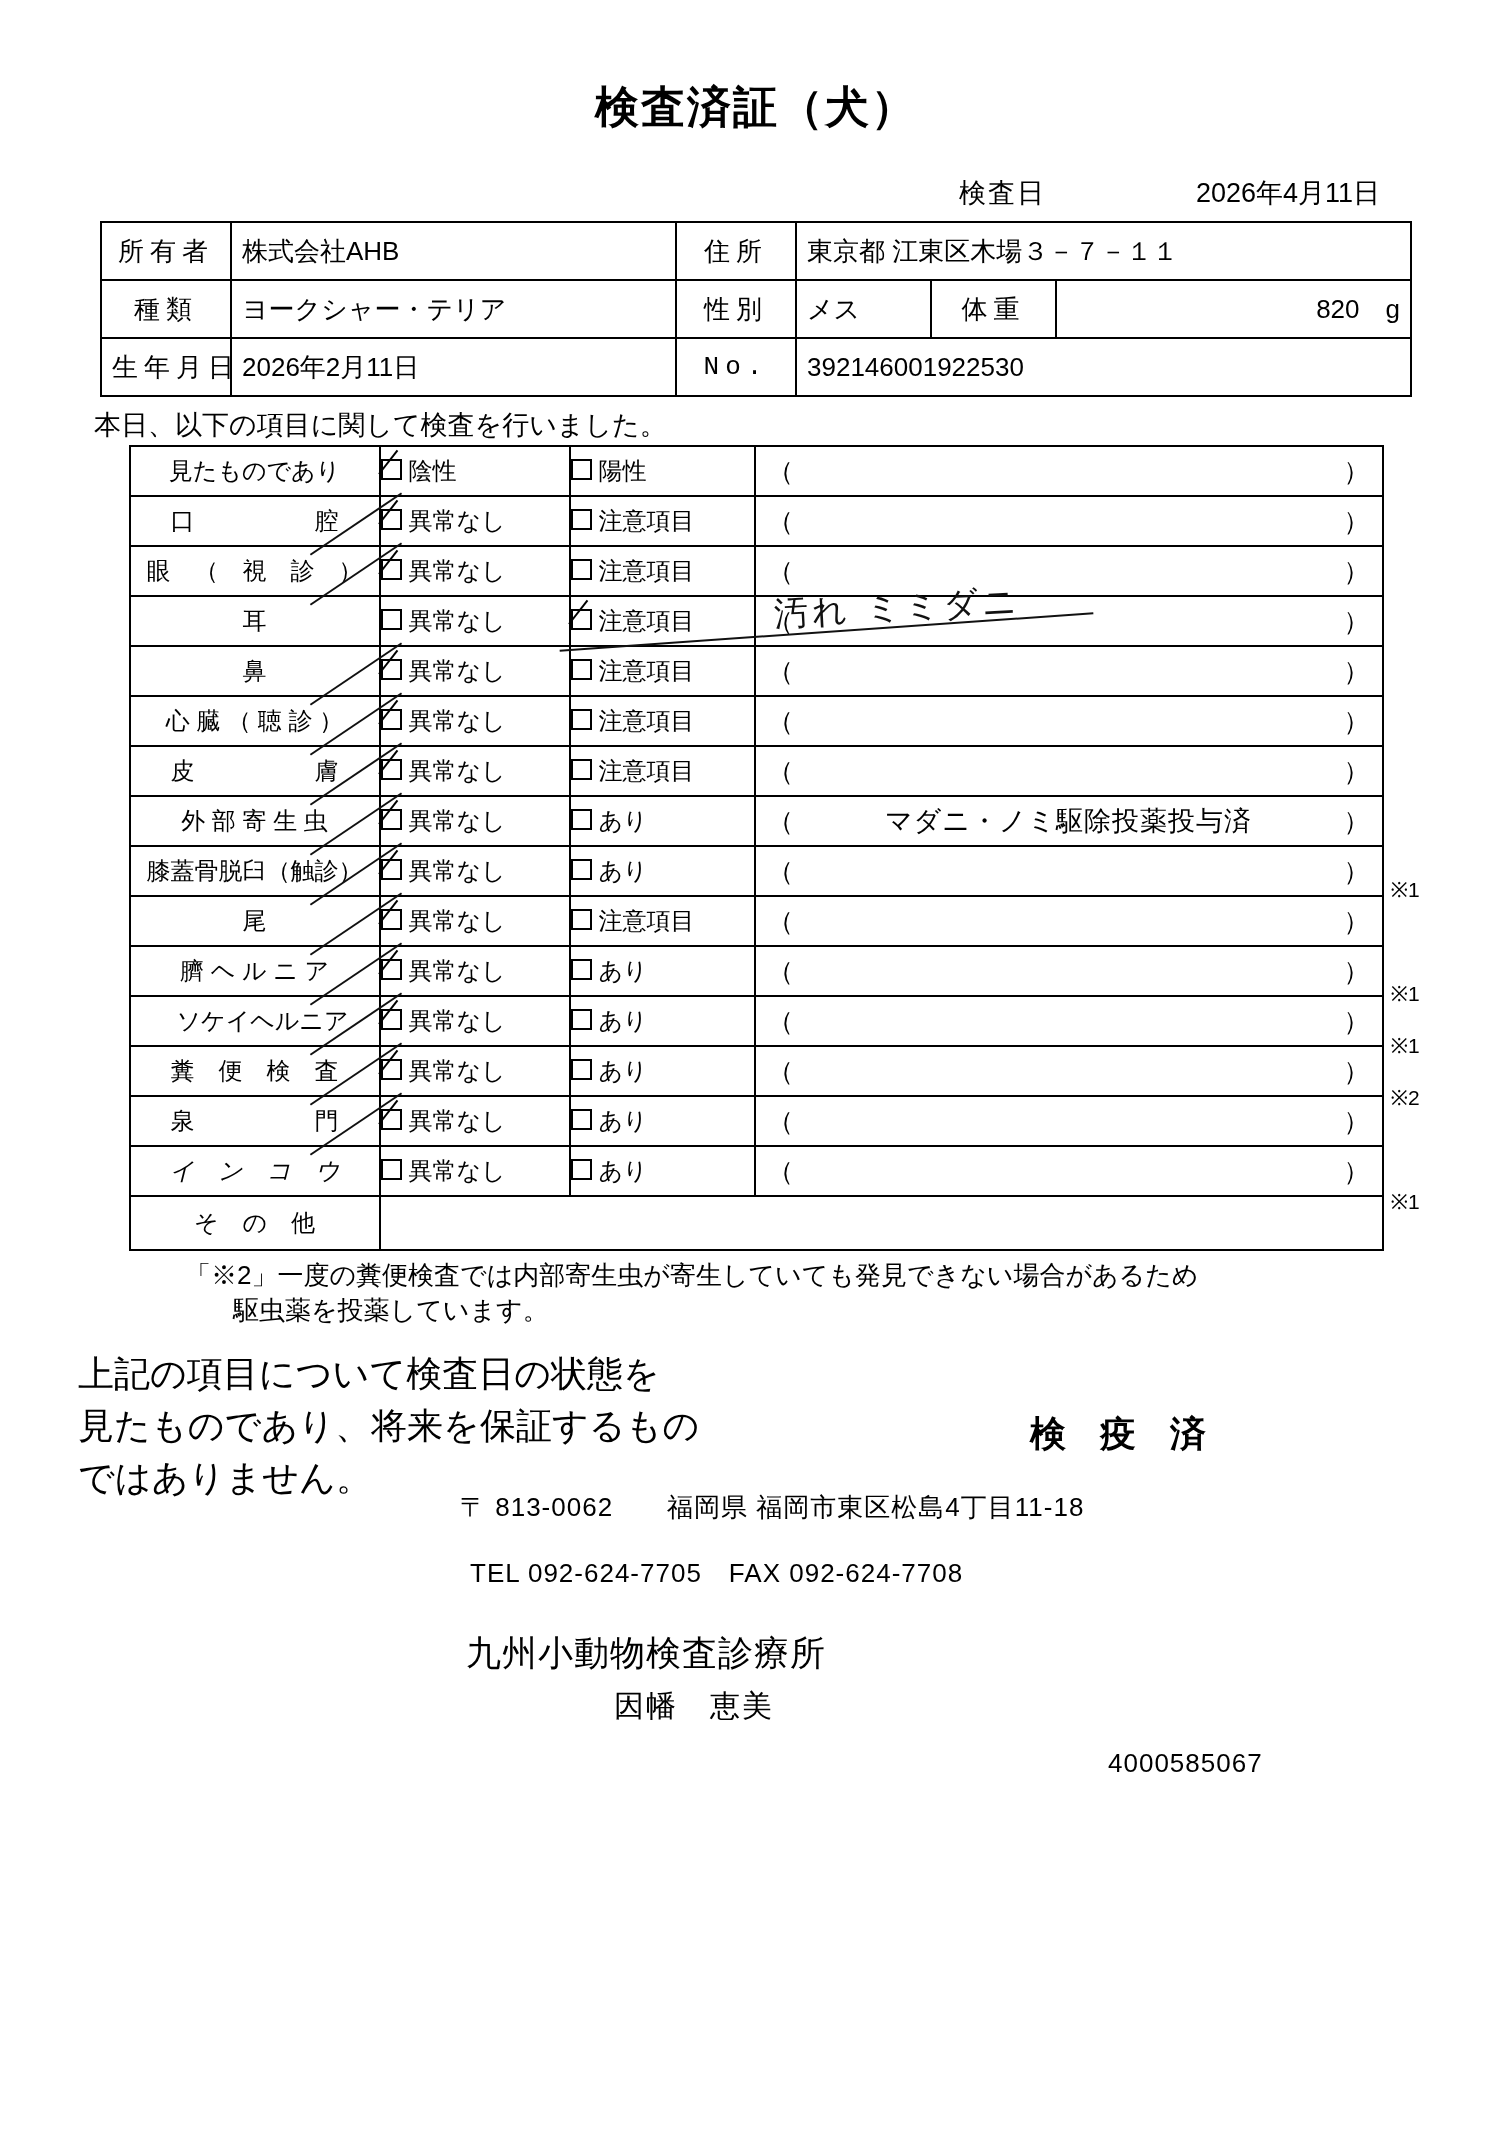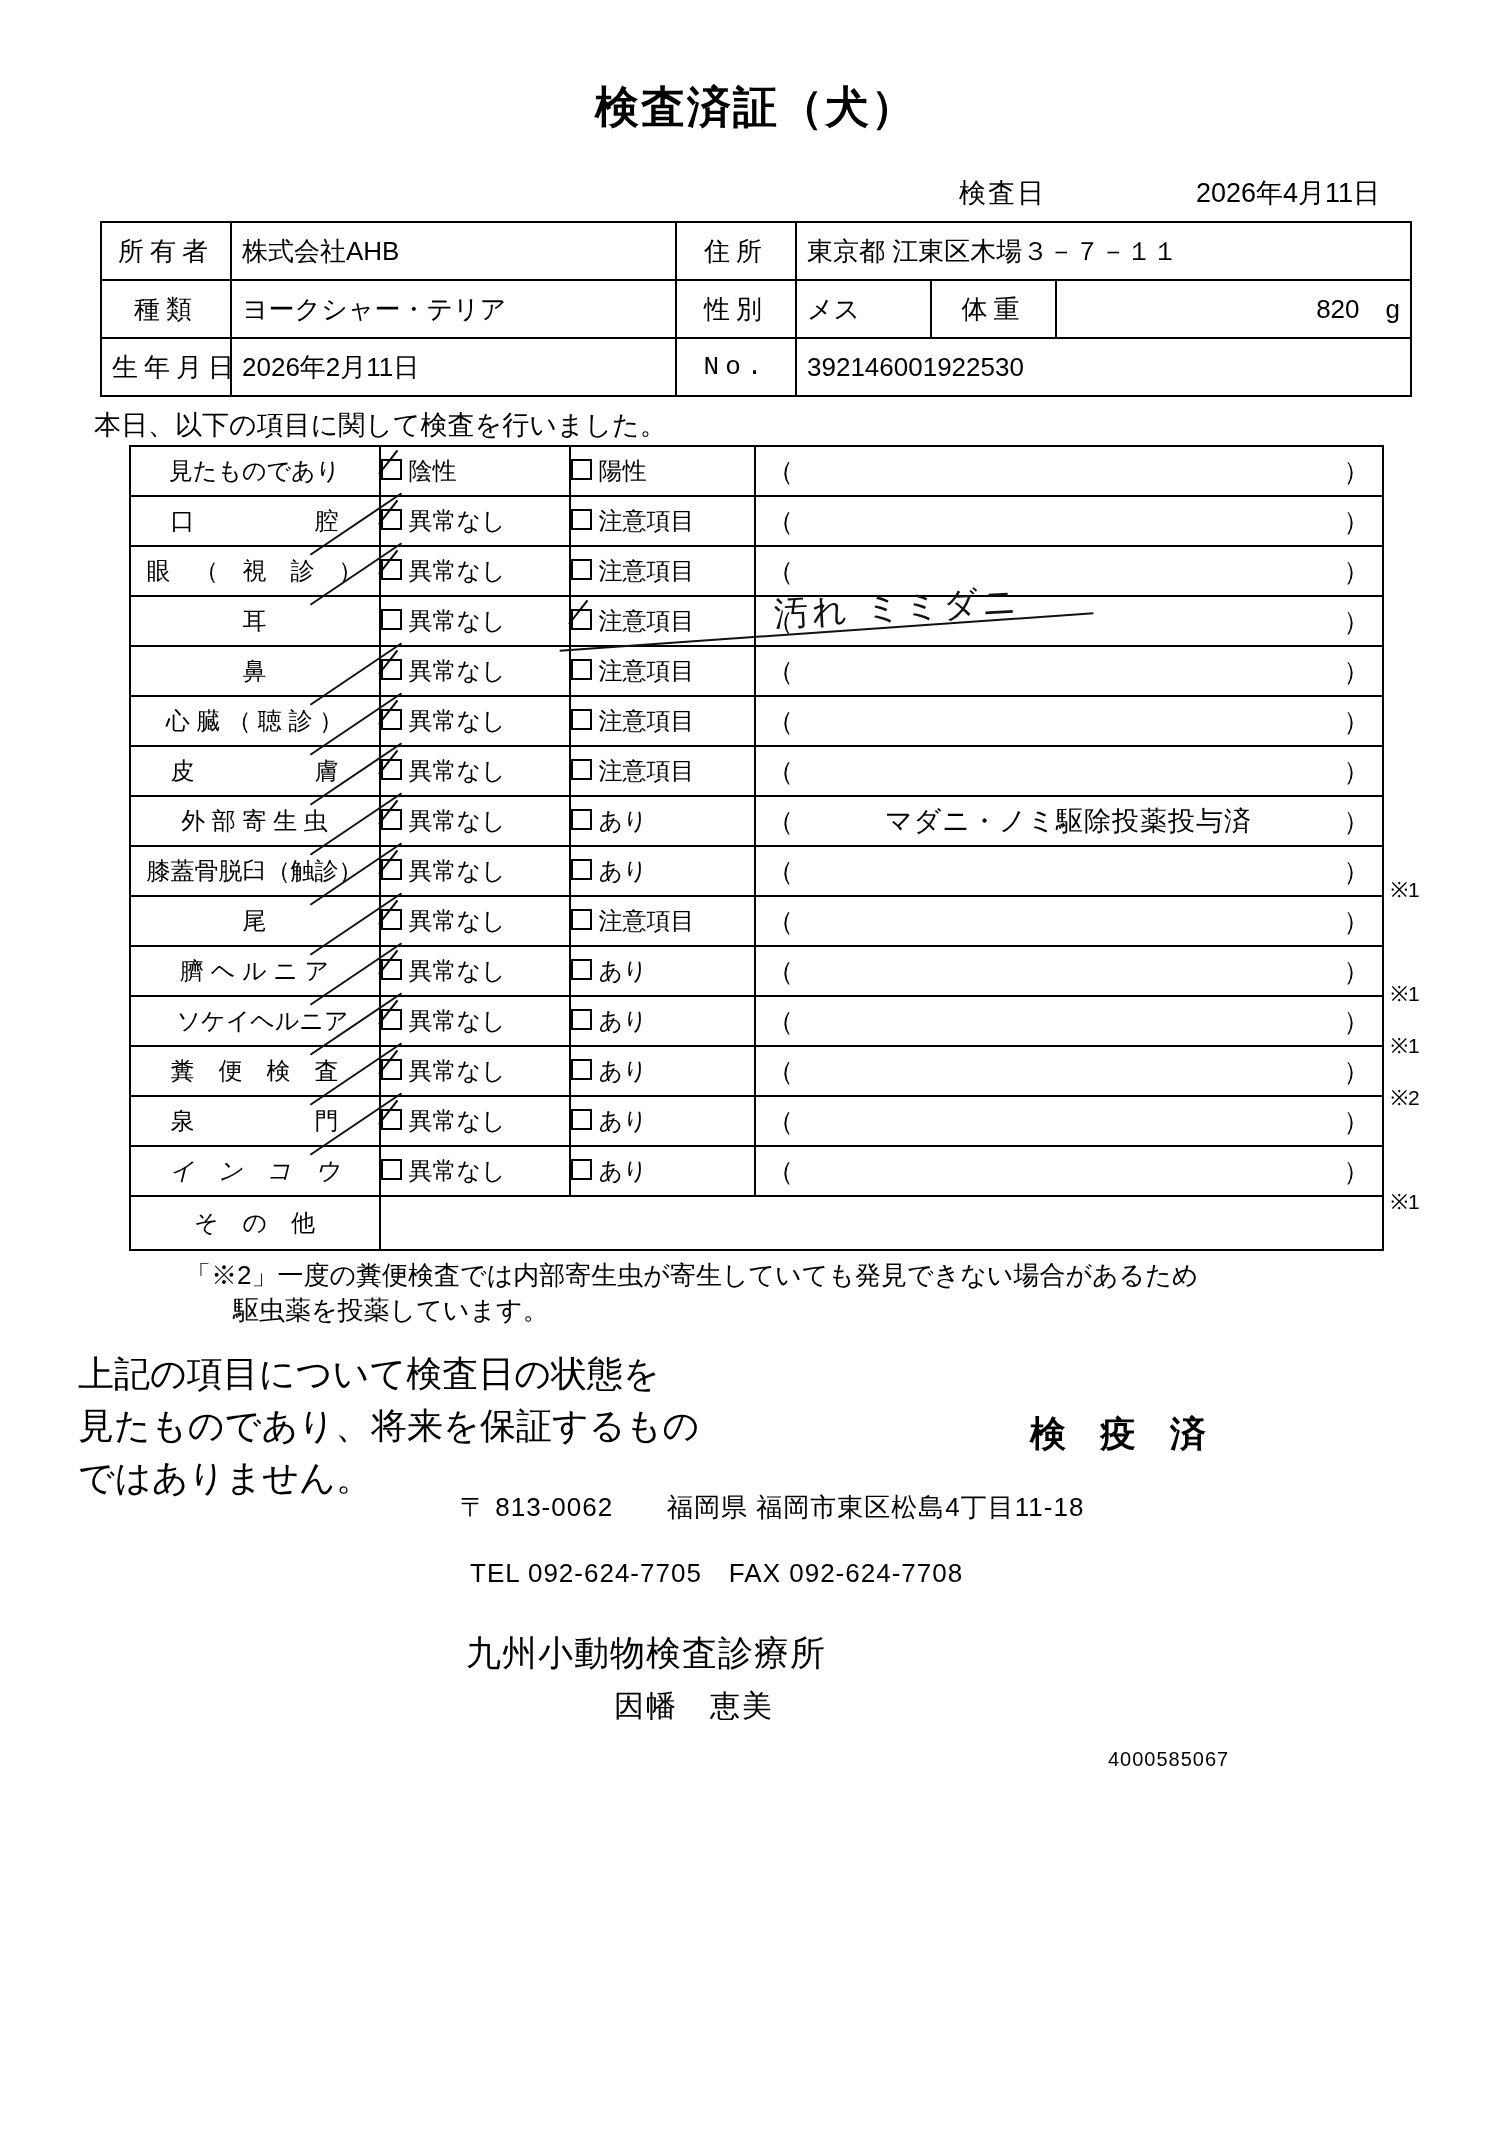--- a/index.html
+++ b/index.html
@@ -229,21 +229,21 @@
     left: 614px;
     top: 338px;
     font-size: 30px;
     letter-spacing: 2px;
     white-space: nowrap;
   }
   .serial {
     position: absolute;
     left: 1108px;
     top: 400px;
-    font-size: 20px;
+    font-size: 26px;
     letter-spacing: 1px;
   }
 </style>
 </head>
 <body>
 
 <div class="page">
 
   <div class="title">検査済証（犬）</div>
 

